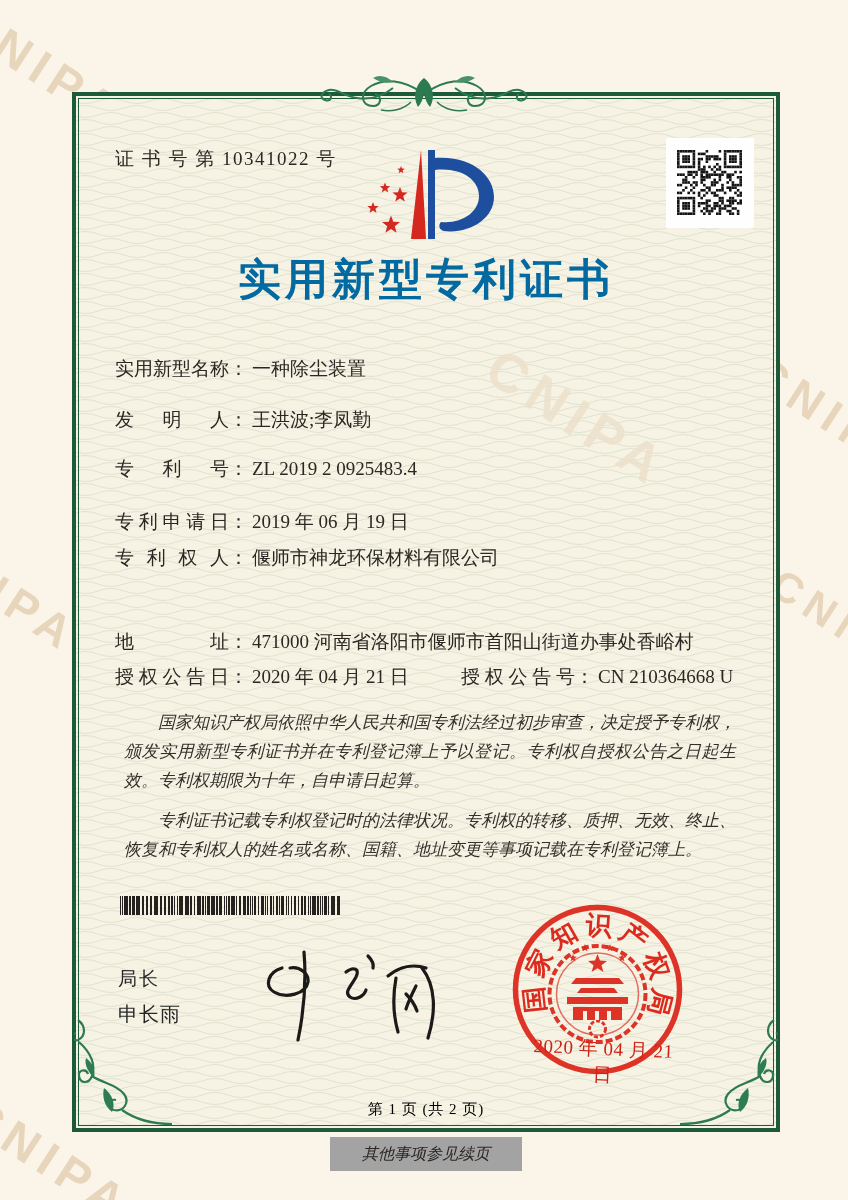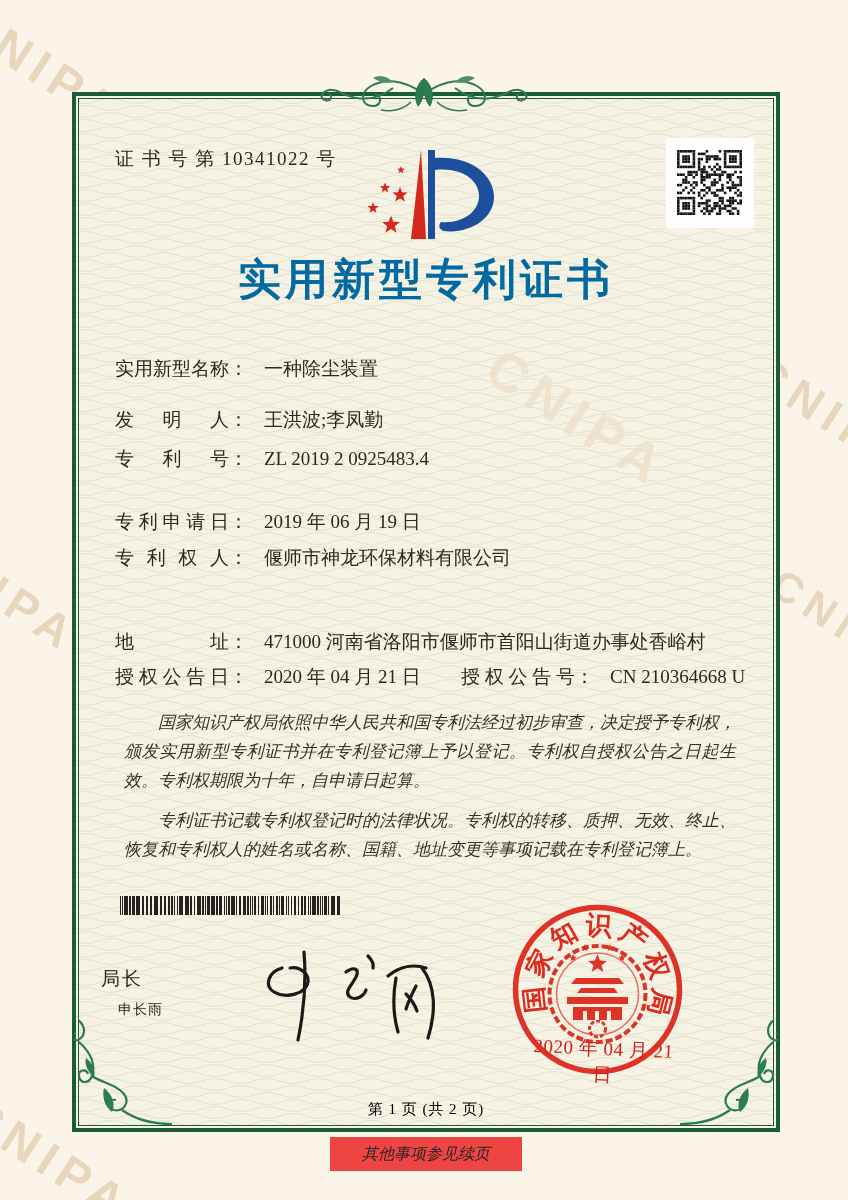--- a/index.html
+++ b/index.html
@@ -31,32 +31,32 @@
   .waves{position:absolute;inset:0;width:100%;height:100%;}
   .ornament{position:absolute;z-index:4;}
   
   .content-el{position:absolute;z-index:5;color:#2b2723;}
   .cert-no{left:115px;top:146px;font-size:19px;letter-spacing:1.5px;}
   .qr-box{left:666px;top:138px;width:88px;height:90px;background:#fefefe;}
   .qr-box svg{position:absolute;left:11px;top:12px;}
   .title{left:72px;top:251px;width:708px;text-align:center;font-size:43px;font-weight:bold;letter-spacing:4px;color:#0369a1;}
   .field-row{left:115px;font-size:19px;line-height:28px;white-space:nowrap;}
   .flabel{display:inline-block;width:114px;text-align:justify;text-align-last:justify;vertical-align:top;}
-  .fvalue{margin-left:16px;}
+  .fvalue{margin-left:4px;}
   .grant-no-pair{position:absolute;left:346px;top:0;white-space:nowrap;}
   .paras{left:113px;top:697px;width:634px;font-size:17px;line-height:29px;text-align:justify;font-style:italic;color:#33302b;}
   .paras p{margin:11px;text-indent:2em;}
   .bc{left:120px;top:896px;}
-  .director-title{left:101px;top:966px;font-family:"Liberation Sans","DejaVu Sans",sans-serif;font-size:19px;letter-spacing:2px;color:#262626;}
-  .director-name{left:118px;top:1001px;font-family:"Liberation Sans","DejaVu Sans",sans-serif;font-size:14px;letter-spacing:1px;color:#262626;}
+  .director-title{left:118px;top:966px;font-family:"Liberation Sans","DejaVu Sans",sans-serif;font-size:19px;letter-spacing:2px;color:#262626;}
+  .director-name{left:118px;top:1001px;font-family:"Liberation Sans","DejaVu Sans",sans-serif;font-size:20px;letter-spacing:1px;color:#262626;}
   .sig{left:248px;top:942px;}
   .seal{left:509px;top:901px;}
   .seal-date{left:527px;top:1036px;width:152px;text-align:center;font-size:19px;color:#cf2318;transform:rotate(2.5deg);z-index:6;letter-spacing:0.5px;}
   .page-info{left:72px;top:1100px;width:708px;text-align:center;font-size:15px;letter-spacing:1px;color:#000000;}
-  .cont-strip{left:330px;top:1137px;width:192px;height:34px;background:#ef4444;text-align:center;line-height:34px;font-size:16px;font-style:italic;color:#2b2723;z-index:5;}
+  .cont-strip{left:330px;top:1137px;width:192px;height:34px;background:#a3a3a3;text-align:center;line-height:34px;font-size:16px;font-style:italic;color:#2b2723;z-index:5;}
 </style>
 </head>
 <body>
 
 <div class="wm wm-tl">CNIPA</div>
 <div class="wm wm-right">CNIPA</div>
 <div class="wm wm-left-edge">CNIPA</div>
 <div class="wm wm-bl">CNIPA</div>
 <div class="wm wm-right2">CNIPA</div>
 
@@ -416,21 +416,21 @@
 </div>
 
 <div class="content-el title">实用新型专利证书</div>
 
 <div class="content-el field-row" style="top:355px">
   <span class="flabel">实用新型名称</span><span>：</span><span class="fvalue">一种除尘装置</span>
 </div>
 <div class="content-el field-row" style="top:406px">
   <span class="flabel">发明人</span><span>：</span><span class="fvalue">王洪波;李凤勤</span>
 </div>
-<div class="content-el field-row" style="top:445px">
+<div class="content-el field-row" style="top:455px">
   <span class="flabel">专利号</span><span>：</span><span class="fvalue">ZL 2019 2 0925483.4</span>
 </div>
 <div class="content-el field-row" style="top:508px">
   <span class="flabel">专利申请日</span><span>：</span><span class="fvalue">2019 年 06 月 19 日</span>
 </div>
 <div class="content-el field-row" style="top:544px">
   <span class="flabel">专利权人</span><span>：</span><span class="fvalue">偃师市神龙环保材料有限公司</span>
 </div>
 <div class="content-el field-row" style="top:628px">
   <span class="flabel">地址</span><span>：</span><span class="fvalue">471000 河南省洛阳市偃师市首阳山街道办事处香峪村</span>

